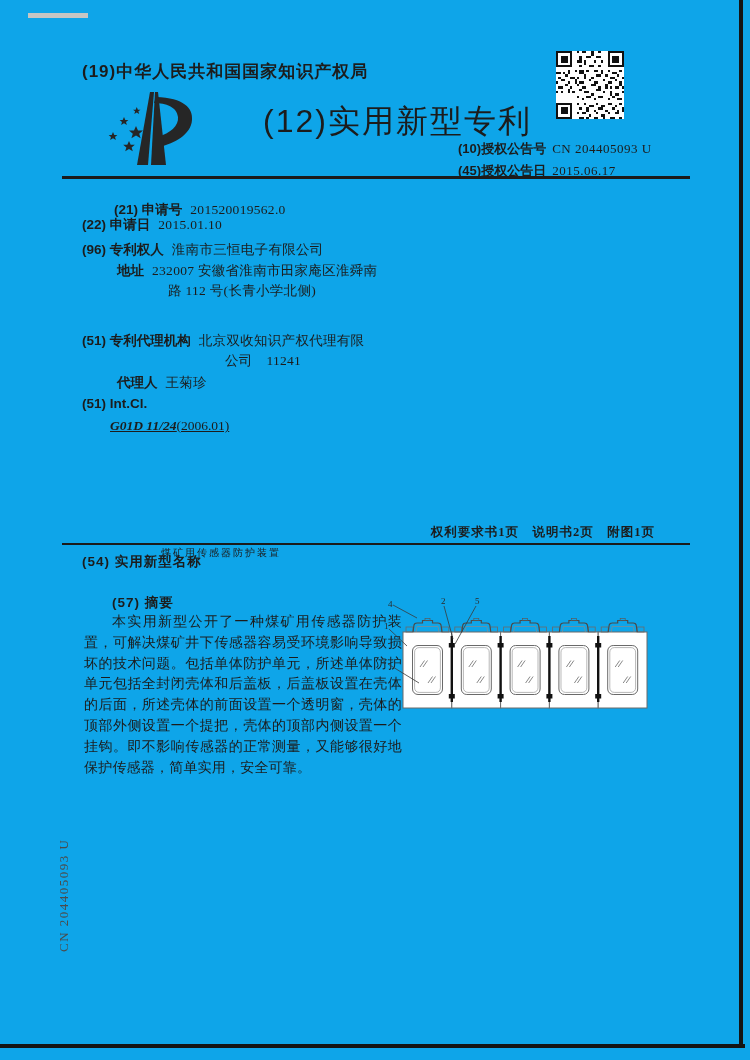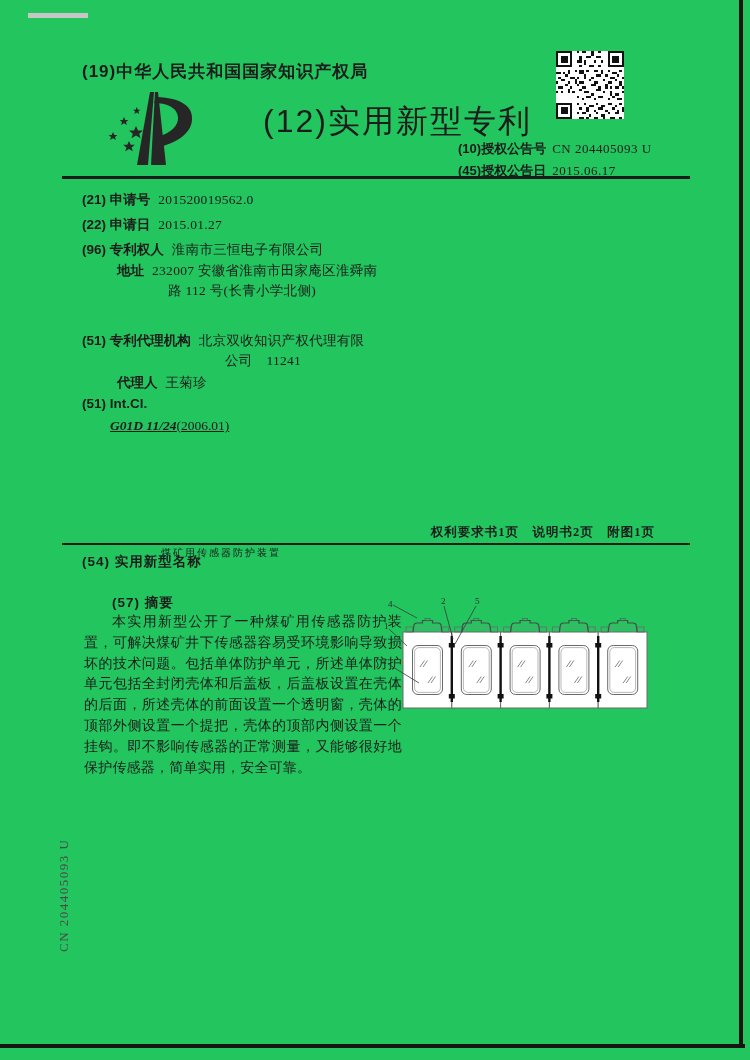--- a/index.html
+++ b/index.html
@@ -1,18 +1,18 @@
 <!DOCTYPE html>
 <html><head>
 <meta charset="utf-8">
 <style>
   html,body{margin:0;padding:0;background:#e8e8e6;}
   #page{
     position:relative;width:750px;height:1060px;margin:0 auto;
-    background:#22c55e;overflow:hidden;
+    background:#0ea5e9;overflow:hidden;
     font-family:"Liberation Sans",sans-serif;color:#1c1c1c;
   }
   .abs{position:absolute;}
   
   .authority{left:82px;top:60px;font-size:17px;font-weight:bold;letter-spacing:1px;}
   .kind{left:263px;top:100px;font-size:32px;font-weight:normal;letter-spacing:2px;}
   .pub-line{font-size:13px;white-space:nowrap;}
   .pub-line .lbl{font-weight:bold;}
   .pub-line .val{font-family:"Liberation Serif",serif;font-weight:normal;margin-left:6px;letter-spacing:.5px;}
   .rule{background:#1b1b1b;}
@@ -192,25 +192,25 @@
 
   <div class="abs pub-line" style="left:458px;top:140px;">
     <span class="lbl">(10)</span><span class="lbl">授权公告号</span><span class="val">CN 204405093 U</span>
   </div>
   <div class="abs pub-line" style="left:458px;top:162px;">
     <span class="lbl">(45)</span><span class="lbl">授权公告日</span><span class="val">2015.06.17</span>
   </div>
 
   <div class="abs rule" style="left:62px;top:176px;width:628px;height:3px;"></div>
 
-  <div class="abs row" style="top:191px;">
+  <div class="abs row" style="top:201px;margin-left:32px;">
     <span class="lbl"><span>(21)</span> <span>申请号</span></span><span class="val">201520019562.0</span>
   </div>
   <div class="abs row" style="top:216px;">
-    <span class="lbl"><span>(22)</span> <span>申请日</span></span><span class="val">2015.01.27</span>
+    <span class="lbl"><span>(22)</span> <span>申请日</span></span><span class="val">2015.01.10</span>
   </div>
   <div class="abs row" style="top:241px;">
     <span class="lbl"><span>(96)</span> <span>专利权人</span></span><span class="val">淮南市三恒电子有限公司</span>
   </div>
   <div class="abs row" style="left:117px;top:262px;">
     <span class="lbl">地址</span><span class="val">232007 安徽省淮南市田家庵区淮舜南</span>
   </div>
   <div class="abs row" style="left:168px;top:282px;">
     <span class="val">路 112 号(长青小学北侧)</span>
   </div>

